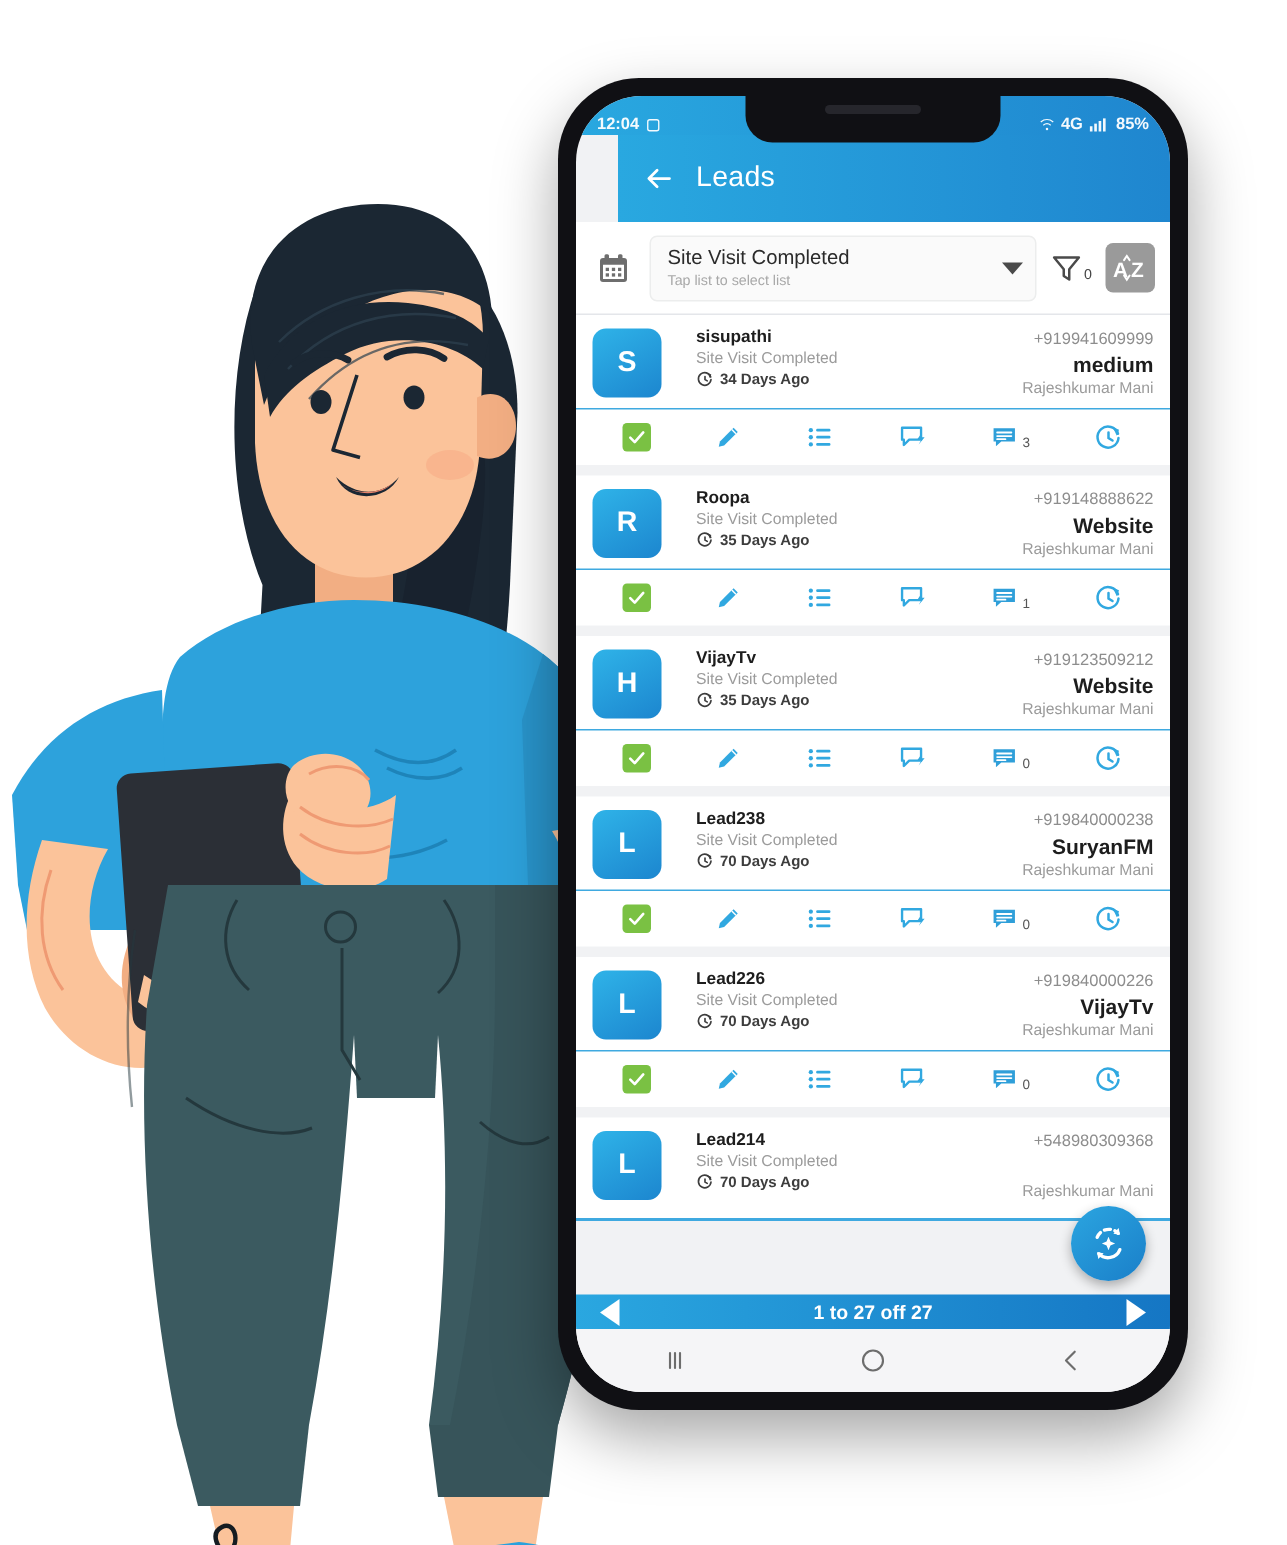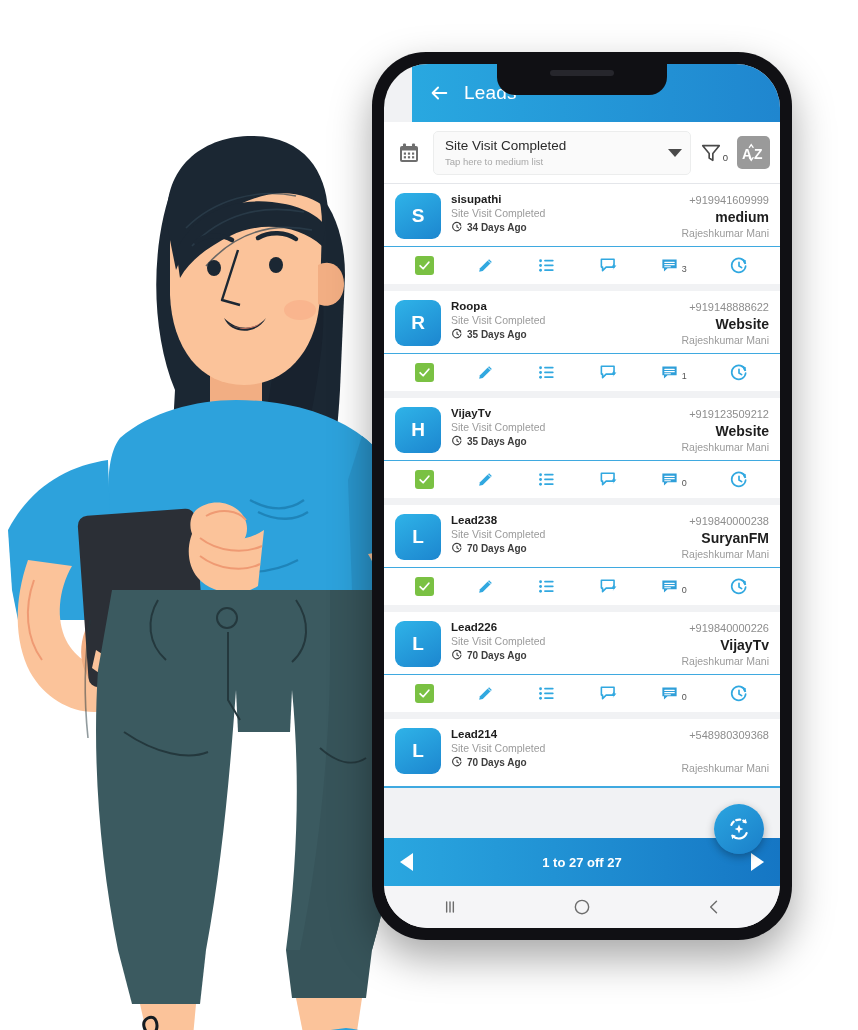--- a/index.html
+++ b/index.html
@@ -99,21 +99,21 @@
   .list { background:#f1f2f4; height: 629px; overflow: hidden; position: relative; }
   .card { background:#fff; margin: 0 0 7px 0; }
   .card-top { display:flex; padding: 9px 11px 7px 11px; }
   .avatar {
     width: 46px; height: 46px; border-radius: 9px;
     background: linear-gradient(150deg,#2fb3e8 0%,#1c86cf 100%);
     color:#fff; font-size:19px; font-weight:bold;
     display:flex; align-items:center; justify-content:center;
     flex:0 0 auto;
   }
-  .card-mid { flex:1 1 auto; padding-left: 10px; display:flex; flex-direction:column; gap:2px; min-width:0;}
+  .card-mid { flex:1 1 auto; padding-left: 23px; display:flex; flex-direction:column; gap:2px; min-width:0;}
   .lead-name { font-size: 11.5px; font-weight: bold; color: #1d1d1d; white-space:nowrap; overflow:hidden; }
   .lead-stage { font-size: 10.5px; color: #9b9b9b; }
   .lead-age { font-size: 10px; font-weight: bold; color: #3d3d3d; display:flex; align-items:center; gap:4px; }
   .card-right { display:flex; flex-direction:column; align-items:flex-end; justify-content:space-between; gap:2px; padding-top:1px; flex:0 0 auto;}
   .lead-phone { font-size: 11px; color: #8d8d8d; }
   .lead-source { font-size: 14px; font-weight: bold; color: #1d1d1d; }
   .lead-owner { font-size: 10.5px; color: #9b9b9b; }
   .card-actions {
     border-top: 1px solid #3fa9e0;
     height: 38px;
@@ -133,21 +133,21 @@
     width: 50px; height: 50px; border-radius: 50%;
     background: linear-gradient(140deg,#2ba5e0 0%,#1a7fc9 100%);
     display:flex;align-items:center;justify-content:center;
     box-shadow: 0 3px 8px rgba(0,0,0,.3);
     z-index: 30; cursor:pointer;
   }
 
   
   .pagination {
     position:absolute; left:0; right:0; bottom: 42px;
-    height: 48px;
+    height: 23px;
     background: linear-gradient(90deg,#2aa7e0 0%,#1576c4 100%);
     display:flex; align-items:center; justify-content:space-between;
     padding: 0 16px;
     z-index: 20;
   }
   .page-label { color:#fff; font-size:13px; font-weight:bold; position:absolute; left:0; right:0; text-align:center; pointer-events:none;}
   .tri-l { width:0;height:0;border-top:9px solid transparent;border-bottom:9px solid transparent;border-right:13px solid #fff; cursor:pointer; z-index:2;}
   .tri-r { width:0;height:0;border-top:9px solid transparent;border-bottom:9px solid transparent;border-left:13px solid #fff; cursor:pointer; z-index:2;}
 
   
@@ -286,20 +286,43 @@
         <path d="M360 980 C370 986 380 992 386 998"></path>
         <path d="M378 986 C388 992 396 998 402 1004"></path>
       </g>
       <circle cx="322" cy="990" r="8" fill="#a9d9f4"></circle>
     </svg>
   </div>
 
   <div id="phone">
     <div id="phone-screen">
 
+      <div class="statusbar">
+        <div class="sb-left">
+          <span>12:04</span>
+          <svg width="11" height="11" viewBox="0 0 24 24">
+            <rect x="4" y="4" width="16" height="16" rx="3" fill="none" stroke="#fff" stroke-width="2"></rect>
+          </svg>
+        </div>
+        <div class="sb-right">
+          <svg width="10" height="10" viewBox="0 0 24 24">
+            <path d="M2 8 C8 3 16 3 22 8" stroke="#fff" stroke-width="2" fill="none"></path>
+            <path d="M6 13 C10 10 14 10 18 13" stroke="#fff" stroke-width="2" fill="none"></path>
+            <circle cx="12" cy="19" r="2" fill="#fff"></circle>
+          </svg>
+          <span>4G</span>
+          <svg width="14" height="10" viewBox="0 0 24 16">
+            <rect x="1" y="10" width="3" height="6" fill="#fff"></rect>
+            <rect x="6" y="7" width="3" height="9" fill="#fff"></rect>
+            <rect x="11" y="4" width="3" height="12" fill="#fff"></rect>
+            <rect x="16" y="1" width="3" height="15" fill="#fff"></rect>
+          </svg>
+          <span>85%</span>
+        </div>
+      </div>
 
       <div class="appbar">
         <div class="back-arrow">
           <svg width="22" height="22" viewBox="0 0 24 24">
             <path d="M20 12 H5 M11 6 L5 12 L11 18" stroke="#fff" stroke-width="2" fill="none" stroke-linecap="round" stroke-linejoin="round"></path>
           </svg>
         </div>
         <div class="appbar-title">Leads</div>
       </div>
 
@@ -317,21 +340,21 @@
               <rect x="6.8" y="15.2" width="2.2" height="2.2"></rect>
               <rect x="10.9" y="15.2" width="2.2" height="2.2"></rect>
               <rect x="15" y="15.2" width="2.2" height="2.2"></rect>
             </g>
           </svg>
         </div>
 
         <div class="select-box">
           <div class="select-texts">
             <span class="select-value">Site Visit Completed</span>
-            <span class="select-hint">Tap here to medium list</span>
+            <span class="select-hint">Tap list to select list</span>
           </div>
           <div class="caret"></div>
         </div>
 
         <div class="filter-btn">
           <svg width="22" height="24" viewBox="0 0 24 24">
             <path d="M3 4 H21 L14 12.5 V20 L10 17.5 V12.5 Z" fill="none" stroke="#4a4a4a" stroke-width="1.8" stroke-linejoin="round"></path>
           </svg>
           <span class="filter-count">0</span>
         </div>

